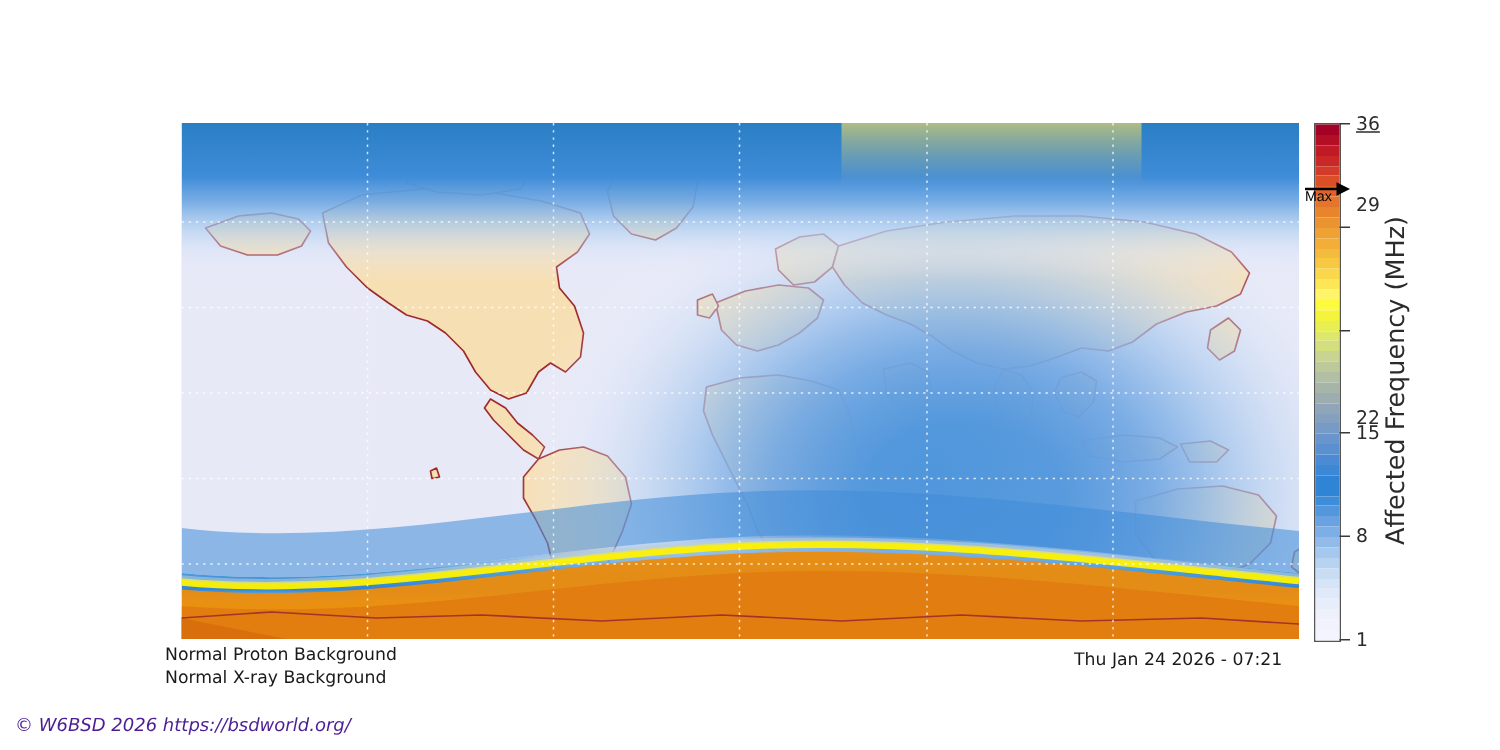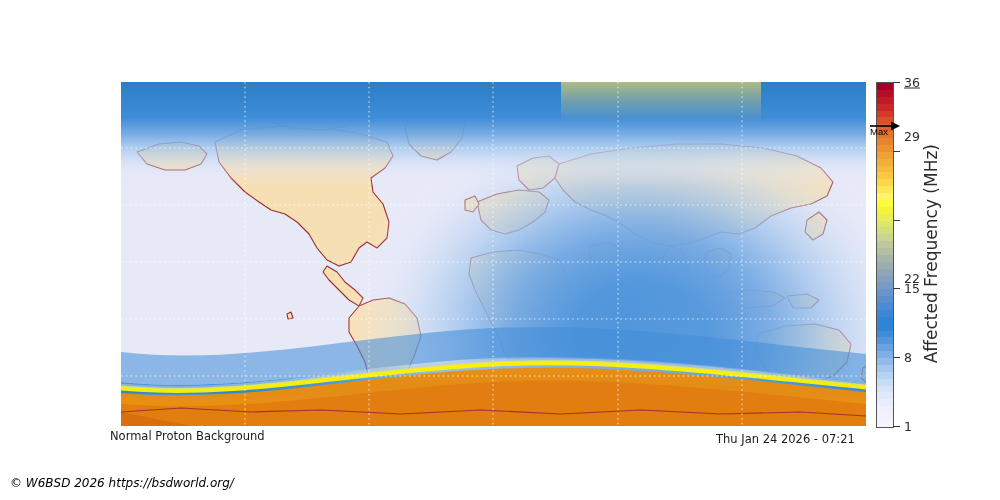--- a/index.html
+++ b/index.html
@@ -48,21 +48,21 @@
   .maxmark svg{position:absolute;left:0;top:0;}
 
   
   .foot-left{
     position:absolute;left:110px;top:429px;font-size:11.5px;color:#1a1a1a;line-height:15px;
   }
   .foot-right{
     position:absolute;left:716px;top:432px;font-size:11.5px;color:#1a1a1a;
   }
   .copyright{
-    position:absolute;left:10px;top:476px;font-size:12px;color:#000000;font-style:italic;
+    position:absolute;left:10px;top:476px;font-size:12px;color:#4c1d95;font-style:italic;
   }
 </style>
 </head>
 <body>
 
 <div id="root">
 
 
   <div class="map-wrap">
 
@@ -299,17 +299,18 @@
       <polygon points="22,1.5 31,6 22,10.5" fill="#000"></polygon>
     </svg>
     <span class="mx-text">Max</span>
   </div>
   <div class="cbar-label">
     <span>Affected Frequency (MHz)</span>
   </div>
 
   <div class="foot-left">
     <div>Normal Proton Background</div>
+    <div>Normal X-ray Background</div>
   </div>
   <div class="foot-right">Thu Jan 24 2026 - 07:21</div>
   <div class="copyright">© W6BSD 2026 https://bsdworld.org/</div>
 
 </div>
 
 </body></html>

